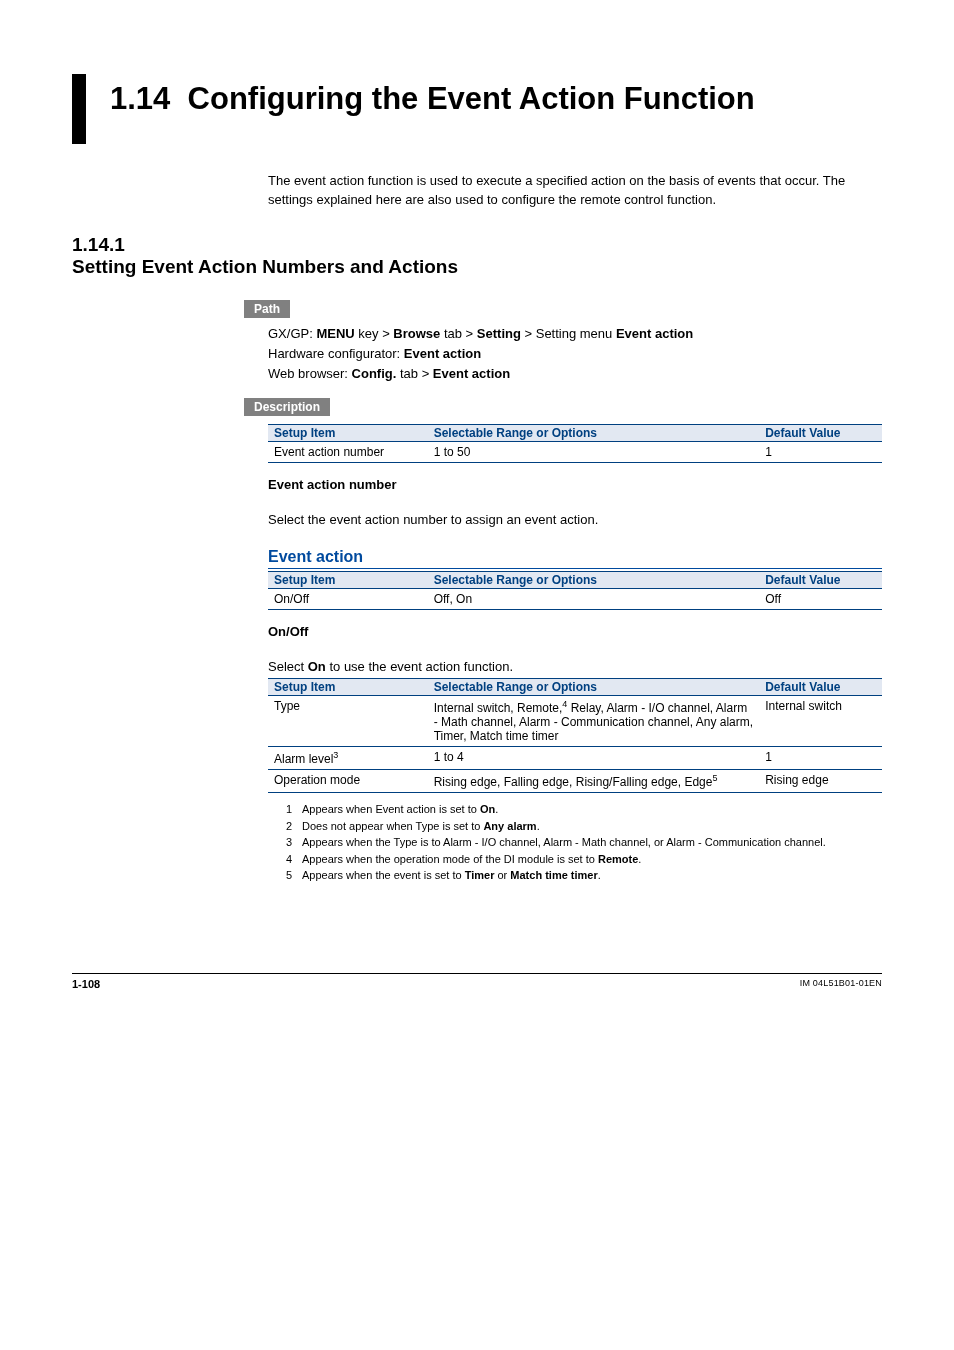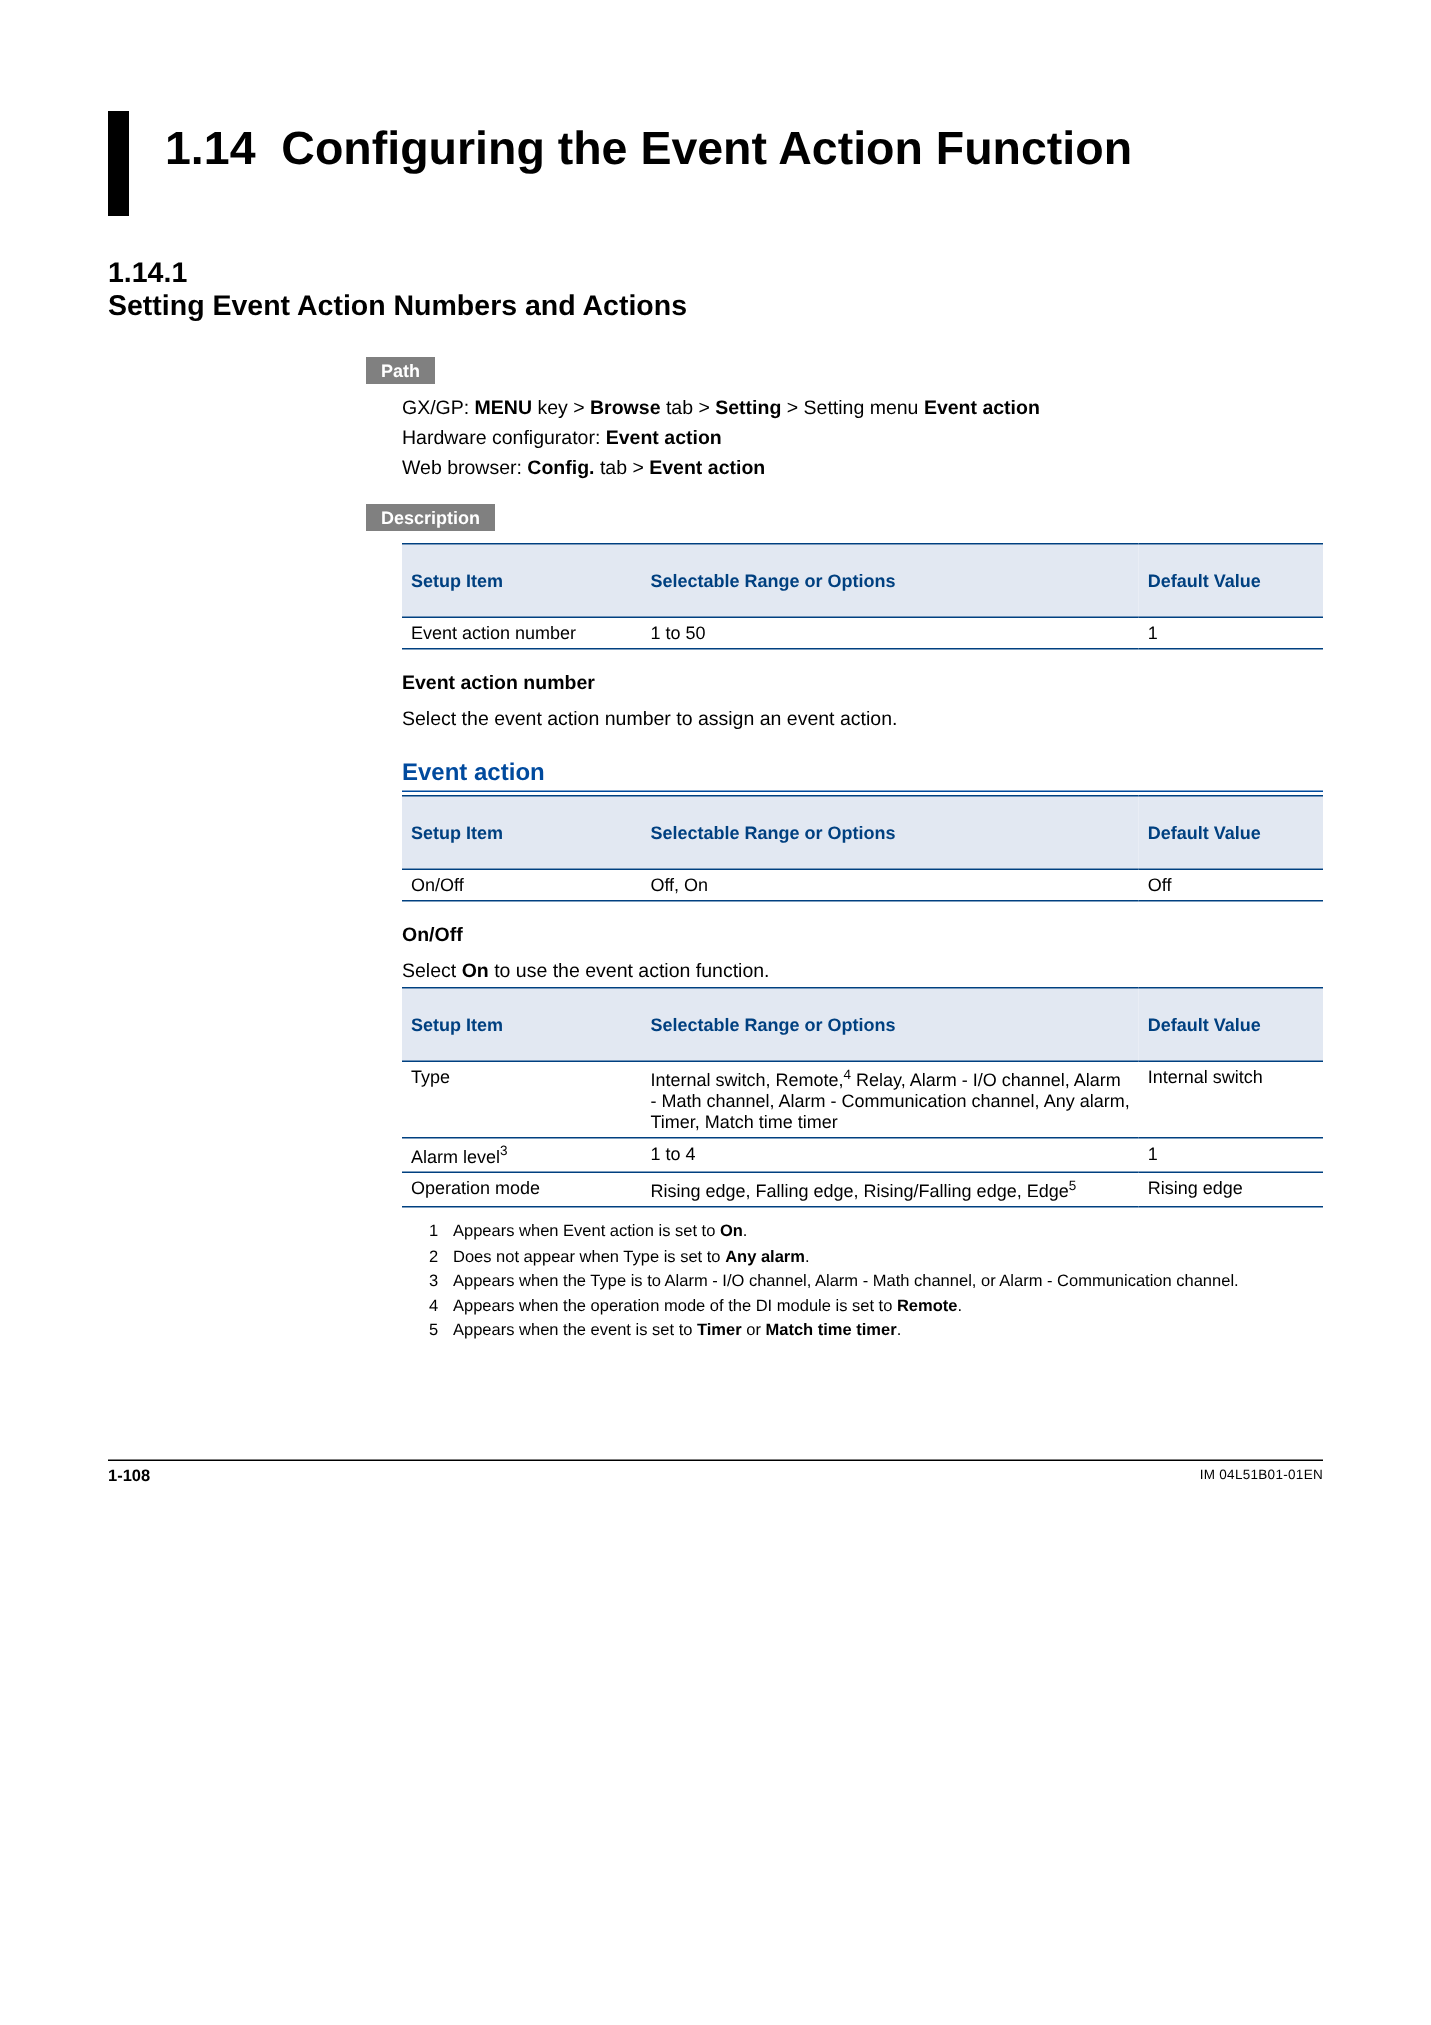--- a/index.html
+++ b/index.html
@@ -84,39 +84,39 @@
     font-size: 12px;
     margin-top: 2px;
   }
   table.setup th {
     text-align: left;
     font-weight: bold;
     color: #004080;
     background: #e2e8f2;
     border-top: 1px solid #004080;
     border-bottom: 1px solid #004080;
-    padding: 17px 6px;
+    padding: 1px 6px;
   }
   table.setup td {
     padding: 3px 6px;
     border-bottom: 1px solid #004080;
     vertical-align: top;
   }
   .tbl-col1 { width: 26%; }
   .tbl-col2 { width: 54%; }
   .tbl-col3 { width: 20%; }
   .field-head {
     font-size: 13px;
     font-weight: bold;
     margin-top: 14px;
   }
   .field-body {
     font-size: 13px;
     line-height: 1.5;
-    margin-top: 7px;
+    margin-top: 18px;
   }
   .blue-head {
     color: #004a9e;
     font-size: 16px;
     font-weight: bold;
     margin-top: 18px;
     border-bottom: 1px solid #004a9e;
     padding-bottom: 2px;
   }
   .blue-head sup {
@@ -157,20 +157,21 @@
 <div class="page">
 
   <div class="heading-row">
     <div class="black-bar"></div>
     <div class="heading-text">
       <span>1.14</span>&nbsp;
       <span>Configuring the Event Action Function</span>
     </div>
   </div>
 
+  <div class="intro">The event action function is used to execute a specified action on the basis of events that occur. The settings explained here are also used to configure the remote control function.</div>
 
   <div class="subhead-row">
     <div class="subhead-num">1.14.1</div>
     <div class="subhead-text">Setting Event Action Numbers and Actions</div>
   </div>
 
   <div class="indent-block">
 
     <div class="tag tag-leftshift">Path</div>
     <div class="path-lines">

